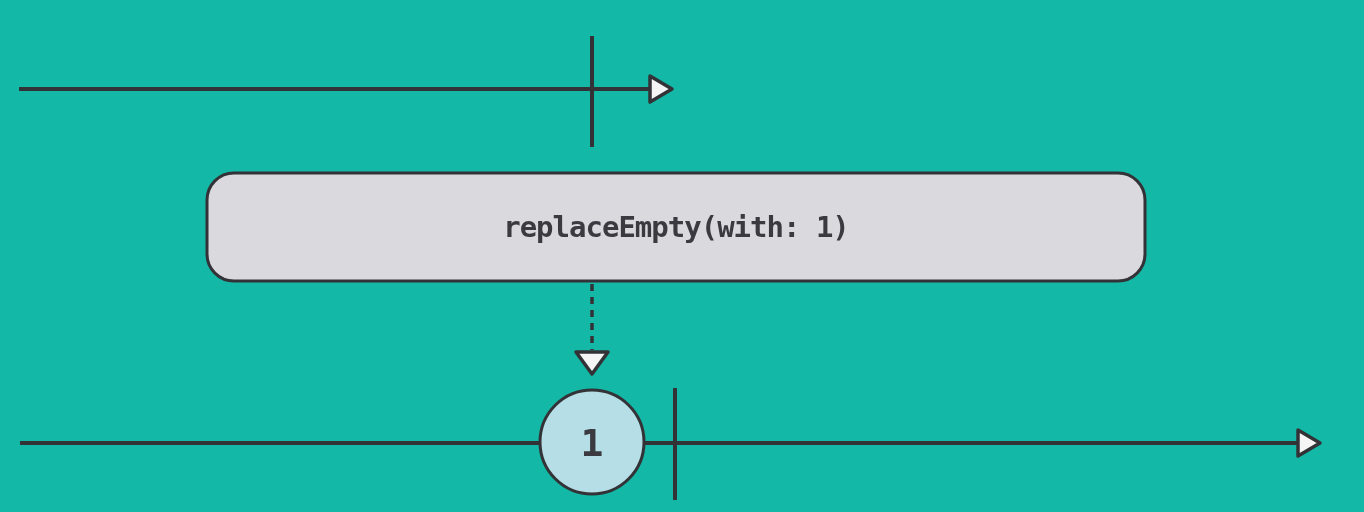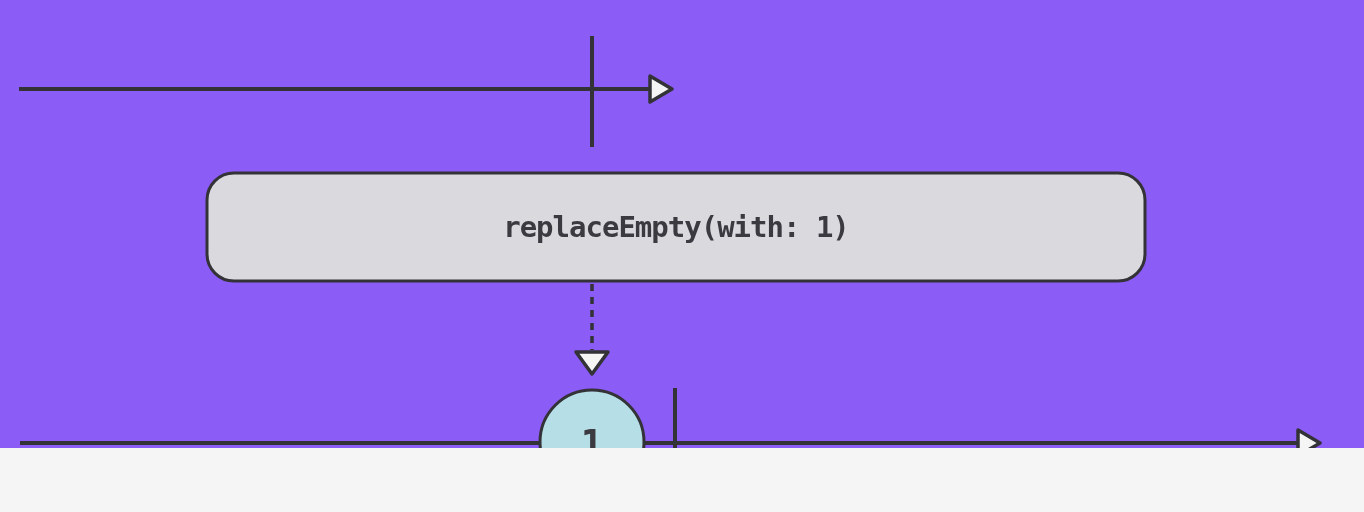--- a/index.html
+++ b/index.html
@@ -4,22 +4,22 @@
 <style>
   html, body {
     margin: 0;
     padding: 0;
     background: #f5f5f6;
     font-family: "DejaVu Sans Mono", "Liberation Mono", monospace;
   }
   .canvas {
     position: relative;
     width: 1364px;
-    height: 448px;
-    background: #8b5cf6;
+    height: 512px;
+    background: #14b8a6;
     overflow: hidden;
   }
   svg { display: block; }
   .timeline-stroke {
     stroke: #323237;
     stroke-width: 4;
     fill: none;
   }
   .box-stroke {
     stroke: #323237;

